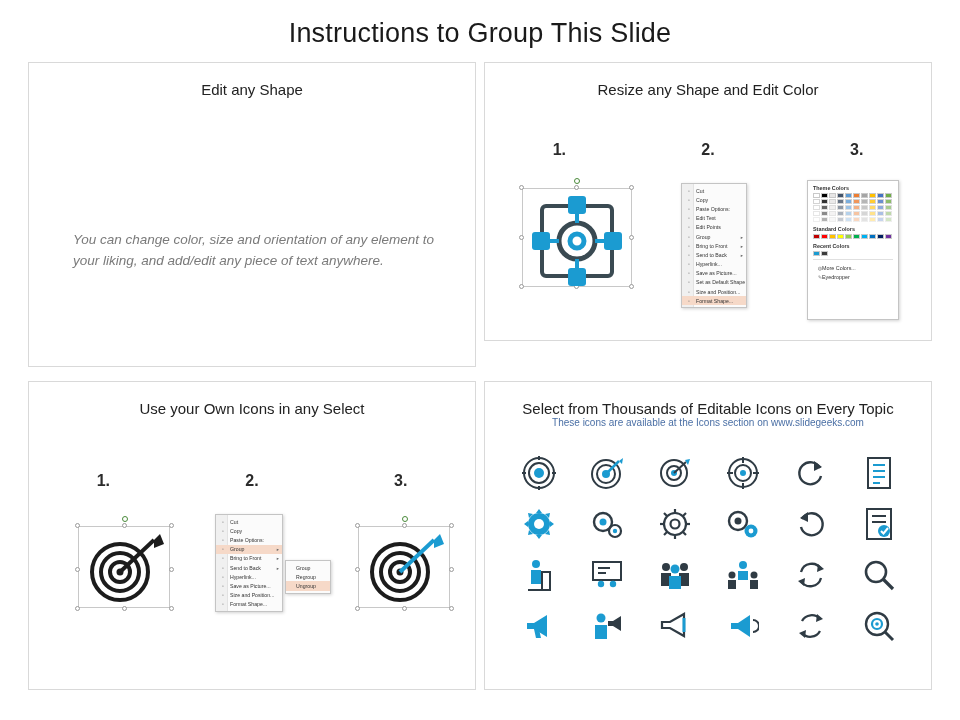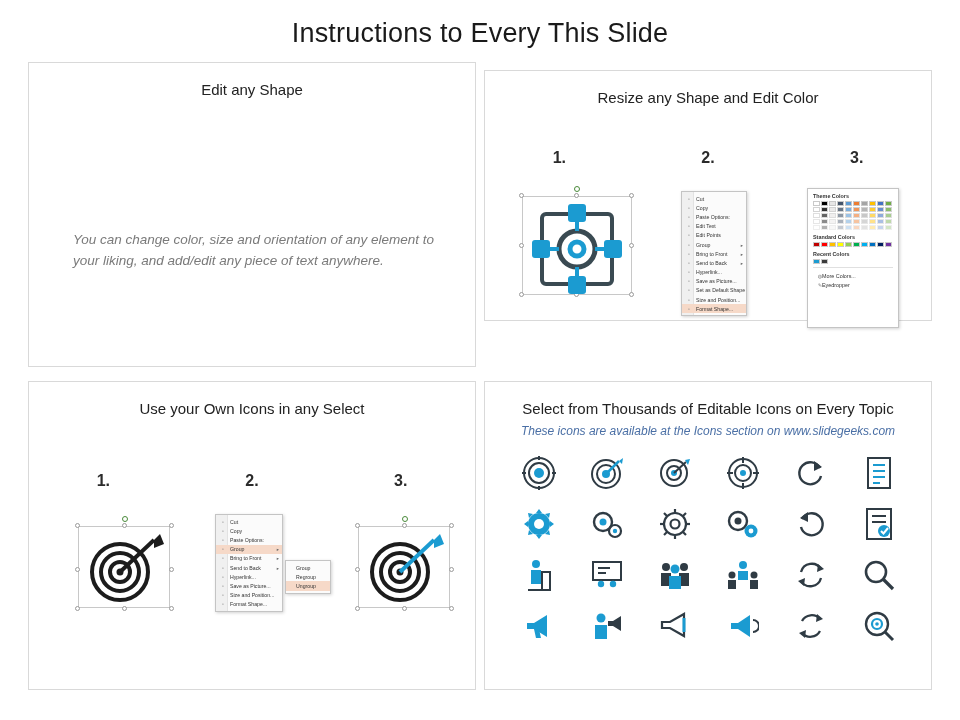--- a/index.html
+++ b/index.html
@@ -31,36 +31,34 @@
     font-weight: normal;
     letter-spacing: 0.2px;
   }
   .panel {
     position: absolute;
     border: 1px solid #d9d9d9;
     background: #ffffff;
     box-sizing: border-box;
   }
   #panel-edit-shape   { left: 28px;  top: 62px;  width: 448px; height: 305px; }
-  #panel-resize-shape { left: 484px; top: 70px;  width: 448px; height: 251px; }
+  #panel-resize-shape { left: 484px; top: 62px;  width: 448px; height: 279px; }
   #panel-own-icons    { left: 28px;  top: 381px; width: 448px; height: 309px; }
   #panel-select-icons { left: 484px; top: 381px; width: 448px; height: 309px; }
 
   .panel-title {
     text-align: center;
     font-size: 15px;
     color: #222222;
     margin-top: 18px;
   }
   .panel-subtitle {
     text-align: center;
-    font-size: 12px;
+    font-size: 10px;
     color: #4a6fa5;
-    margin-top: 7px;
-    font-style: italic;
   }
   .body-text {
     position: absolute;
     left: 44px;
     width: 370px;
     font-size: 13.5px;
     line-height: 21px;
     color: #7a7a7a;
     font-style: italic;
   }
@@ -178,21 +176,21 @@
     align-items: center;
     justify-items: center;
   }
   .icon-cell svg { display: block; }
 </style>
 </head>
 <body>
 
 <div id="slide">
 
-  <div id="page-title">Instructions to Every This Slide</div>
+  <div id="page-title">Instructions to Group This Slide</div>
 
   <div class="panel" id="panel-edit-shape">
     <div class="panel-title">Edit any Shape</div>
     <div class="body-text" id="body-text-2">You can change color, size and orientation of any element to your liking, and add/edit any piece of text anywhere.</div>
   </div>
 
   <div class="panel" id="panel-resize-shape">
     <div class="panel-title">Resize any Shape and Edit Color</div>
 
     <div class="numbers-row" style="top:78px;">

